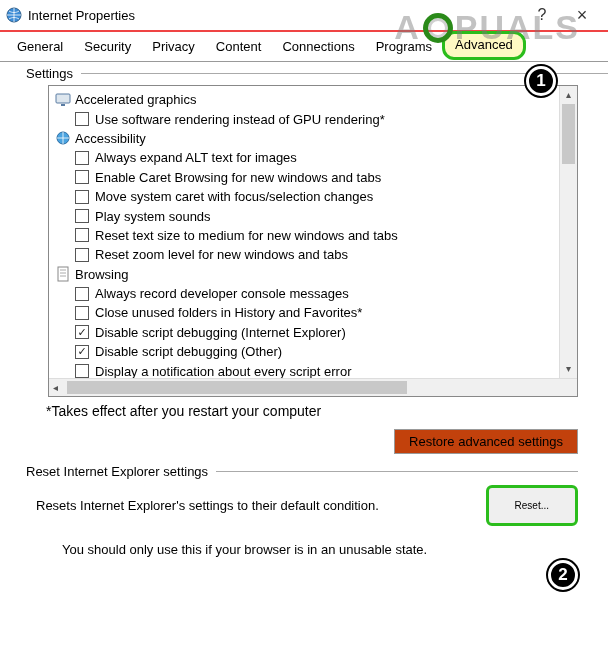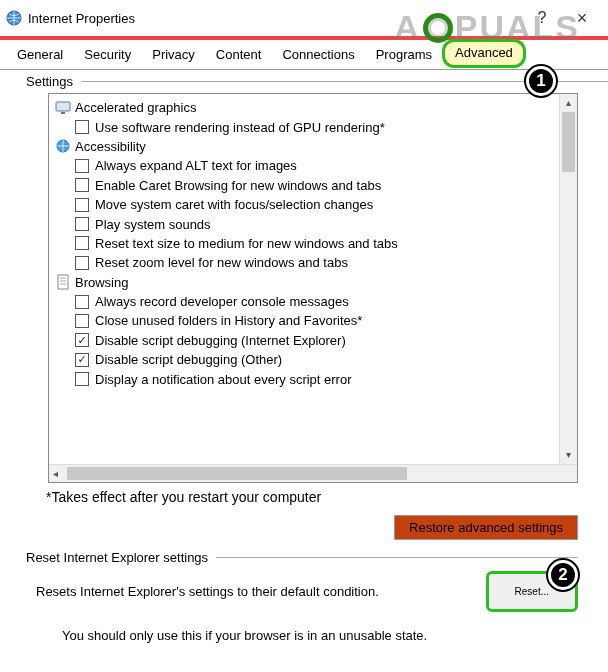--- a/index.html
+++ b/index.html
@@ -9,23 +9,23 @@
     font-size: 13px;
     background: #fff;
     width: 608px;
     height: 672px;
     overflow: hidden;
     position: relative;
   }
   .titlebar {
     display: flex;
     align-items: center;
-    height: 40px;
+    height: 32px;
     padding: 0 6px;
-    border-bottom: 4px solid #ef4444;
+    border-bottom: 2px solid #ef4444;
   }
   .titlebar .globe {
     width: 16px; height: 16px;
     margin-right: 6px;
     display: inline-block;
   }
   .titlebar .title {
     flex: 1;
     font-size: 13px;
   }
@@ -75,21 +75,21 @@
     height: 1px;
     background: #aaa;
     margin-left: 8px;
   }
   .settings-area {
     margin: 0 30px 0 48px;
     position: relative;
   }
   .treeview {
     border: 1px solid #888;
-    height: 390px;
+    height: 312px;
     overflow: hidden;
     padding: 4px 0 0 4px;
     position: relative;
     background: #fff;
   }
   .tree-row {
     display: flex;
     align-items: center;
     height: 19.4px;
     font-size: 13px;

